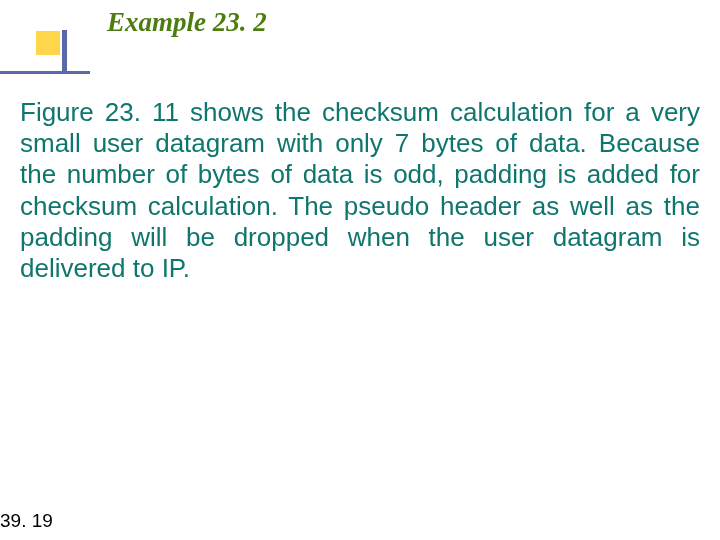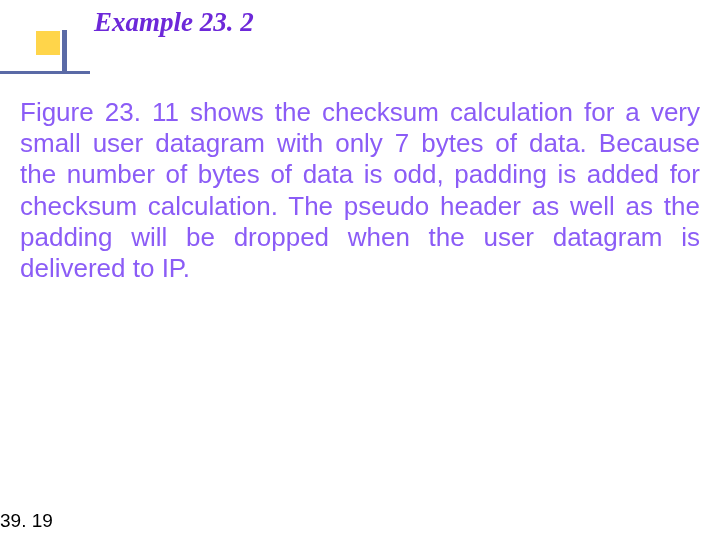--- a/index.html
+++ b/index.html
@@ -3,23 +3,23 @@
   <meta charset="utf-8">
   <style>
     * { margin: 0; padding: 0; box-sizing: border-box; }
     body { width: 720px; height: 540px; background: #ffffff; font-family: Arial, Helvetica, sans-serif; position: relative; overflow: hidden; }
 
     .header-deco { position: absolute; top: 30px; left: 0; width: 90px; height: 44px; }
     .deco-vline { position: absolute; left: 62px; top: 0; width: 5px; height: 44px; background: #5a6aa6; }
     .deco-hline { position: absolute; left: 0; bottom: 0; width: 90px; height: 3px; background: #5a6aa6; }
     .deco-sq    { position: absolute; left: 36px; top: 1px; width: 24px; height: 24px; background: #ffd54a; }
 
-    .slide-title { position: absolute; top: 7px; left: 94px; font-size: 27px; font-family: "Times New Roman", Times, serif; color: #6d28d9; font-style: italic; font-weight: 700; }
+    .slide-title { position: absolute; top: 7px; left: 107px; font-size: 27px; font-family: "Times New Roman", Times, serif; color: #4d7c0f; font-style: italic; font-weight: 700; }
 
-    .body-text { position: absolute; top: 97px; left: 20px; width: 680px; font-size: 26px; line-height: 1.2; text-align: justify; color: #8b5cf6; }
+    .body-text { position: absolute; top: 97px; left: 20px; width: 680px; font-size: 26px; line-height: 1.2; text-align: justify; color: #0f766e; }
 
     .page-num { position: absolute; left: 0; bottom: 8px; font-size: 19px; color: #000; }
   </style>
 </head>
 <body>
 
 <div class="header-deco">
   <div class="deco-sq"></div>
   <div class="deco-vline"></div>
   <div class="deco-hline"></div>

